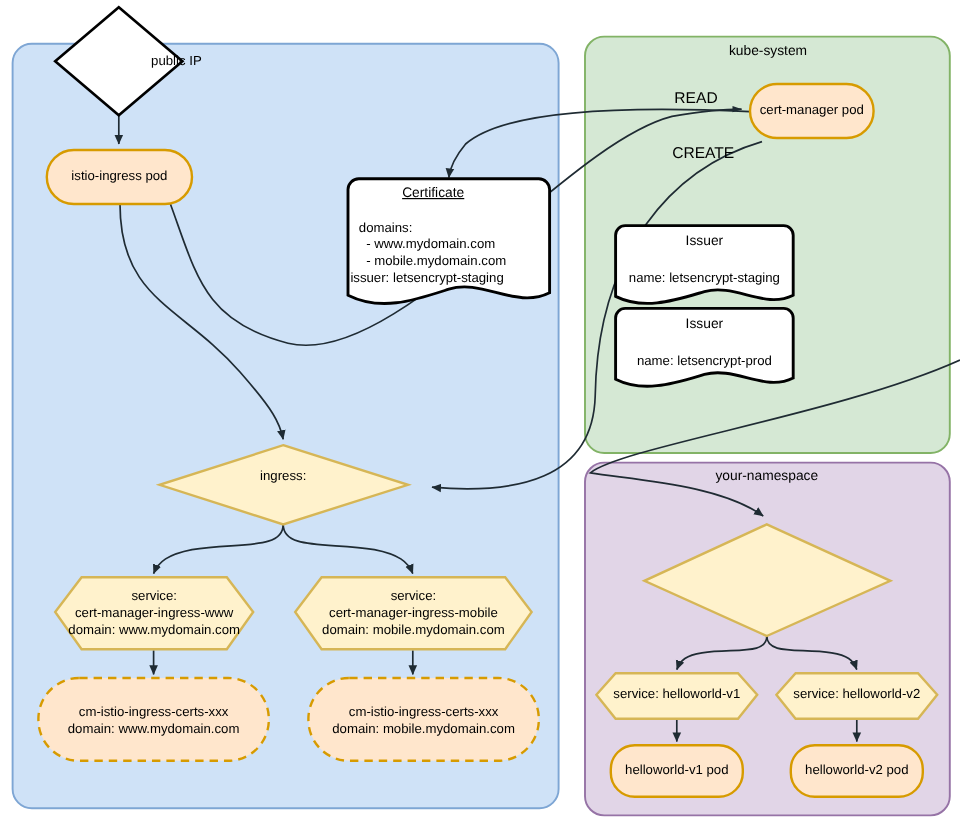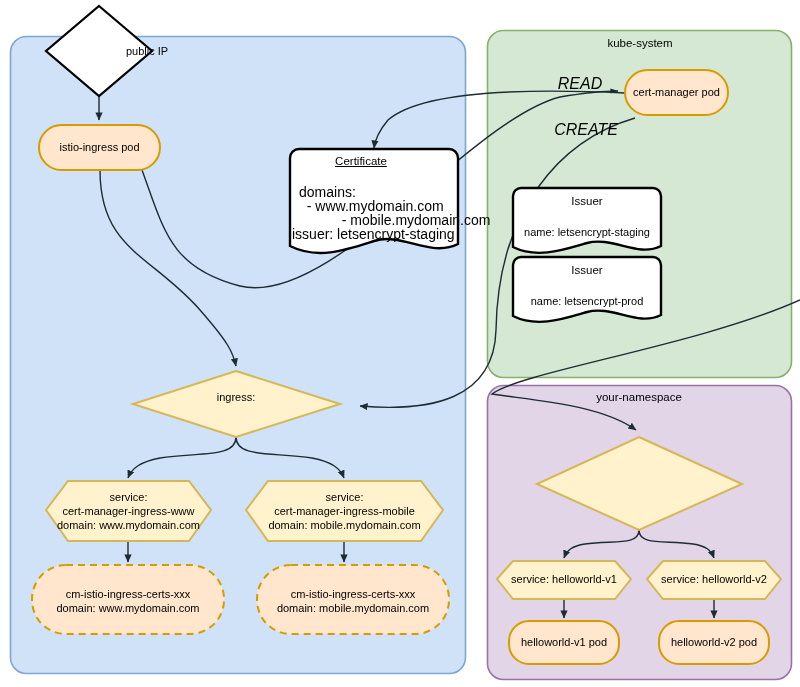--- a/index.html
+++ b/index.html
@@ -4,23 +4,23 @@
 <style>
   html,body{margin:0;padding:0;background:#ffffff;}
   body{width:800px;height:687px;position:relative;overflow:hidden;
        font-family:"Liberation Sans","DejaVu Sans",sans-serif;}
   #stage{position:absolute;left:0;top:0;width:800px;height:687px;}
   svg.layer{position:absolute;left:0;top:0;width:800px;height:687px;}
   .lbl{position:absolute;text-align:center;color:#000;line-height:1.22;
        pointer-events:none;white-space:pre;}
   .ns-title{font-size:11.5px;}
   .node-txt{font-size:11px;}
-  .edge-lbl{font-size:16px;font-style:italic;}
+  .edge-lbl{font-size:13px;}
   .note-title{font-size:11.5px;}
-  .note-body{font-size:14px;text-align:left;}
+  .note-body{font-size:11px;text-align:left;}
 </style>
 </head>
 <body>
 
 <div id="stage">
 
   <svg class="layer" viewBox="0 0 800 687">
     <defs>
       <marker id="arw" markerWidth="9" markerHeight="9" refX="7.6" refY="4.2" orient="auto" markerUnits="userSpaceOnUse">
         <path d="M0,0.6 L8,4.2 L0,7.8 z" fill="#1f2b33"></path>
@@ -100,21 +100,21 @@
   <div class="lbl ns-title" style="left:550px;top:36px;width:180px;">kube-system</div>
   <div class="lbl ns-title" style="left:549px;top:390px;width:180px;">your-namespace</div>
 
   <div class="lbl node-txt" style="left:49px;top:45px;width:100px;padding-left:48px;">public IP</div>
 
   <div class="lbl node-txt" style="left:39px;top:141px;width:121px;">istio-ingress pod</div>
 
   <div class="lbl note-title" style="left:290px;top:154px;width:142px;text-decoration:underline;">Certificate</div>
   <div class="lbl note-body" style="left:299px;top:184px;width:160px;">domains:</div>
   <div class="lbl note-body" style="left:299px;top:198px;width:160px;">  - www.mydomain.com</div>
-  <div class="lbl note-body" style="left:299px;top:212px;width:160px;margin-left:35px;">  - mobile.mydomain.com</div>
+  <div class="lbl note-body" style="left:299px;top:212px;width:160px;">  - mobile.mydomain.com</div>
   <div class="lbl note-body" style="left:292px;top:226px;width:165px;">issuer: letsencrypt-staging</div>
 
   <div class="lbl node-txt" style="left:625px;top:86px;width:103px;">cert-manager pod</div>
 
   <div class="lbl edge-lbl" style="left:545px;top:74px;width:70px;">READ</div>
   <div class="lbl edge-lbl" style="left:541px;top:120px;width:90px;">CREATE</div>
 
   <div class="lbl note-title" style="left:513px;top:194px;width:148px;">Issuer</div>
   <div class="lbl node-txt" style="left:509px;top:226px;width:156px;">name: letsencrypt-staging</div>
 

